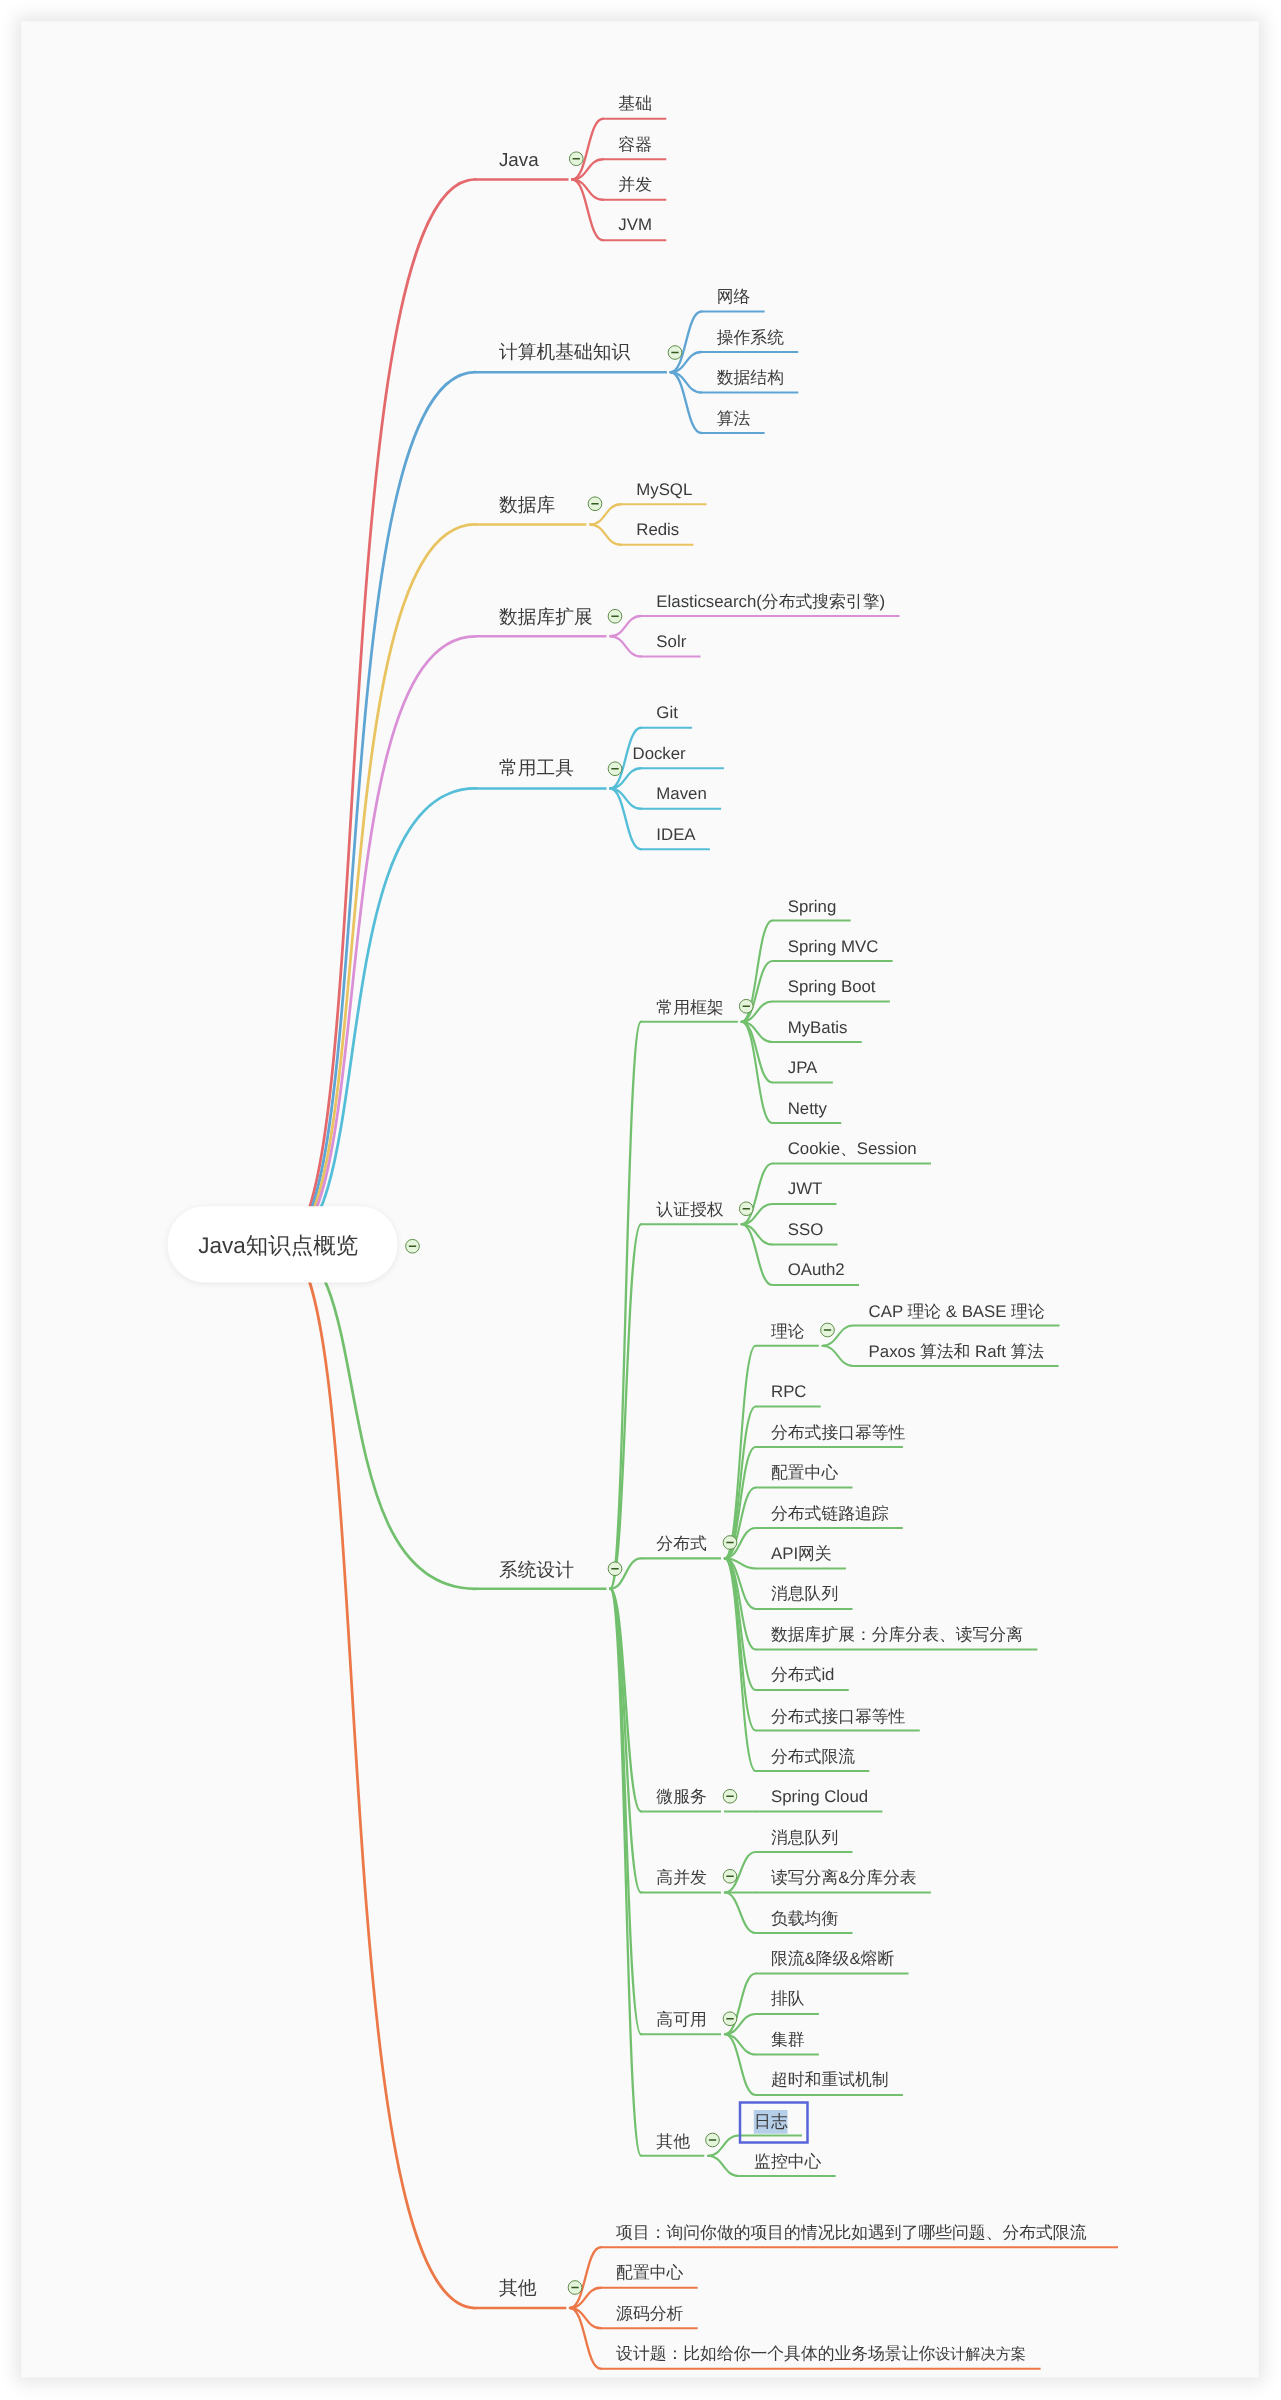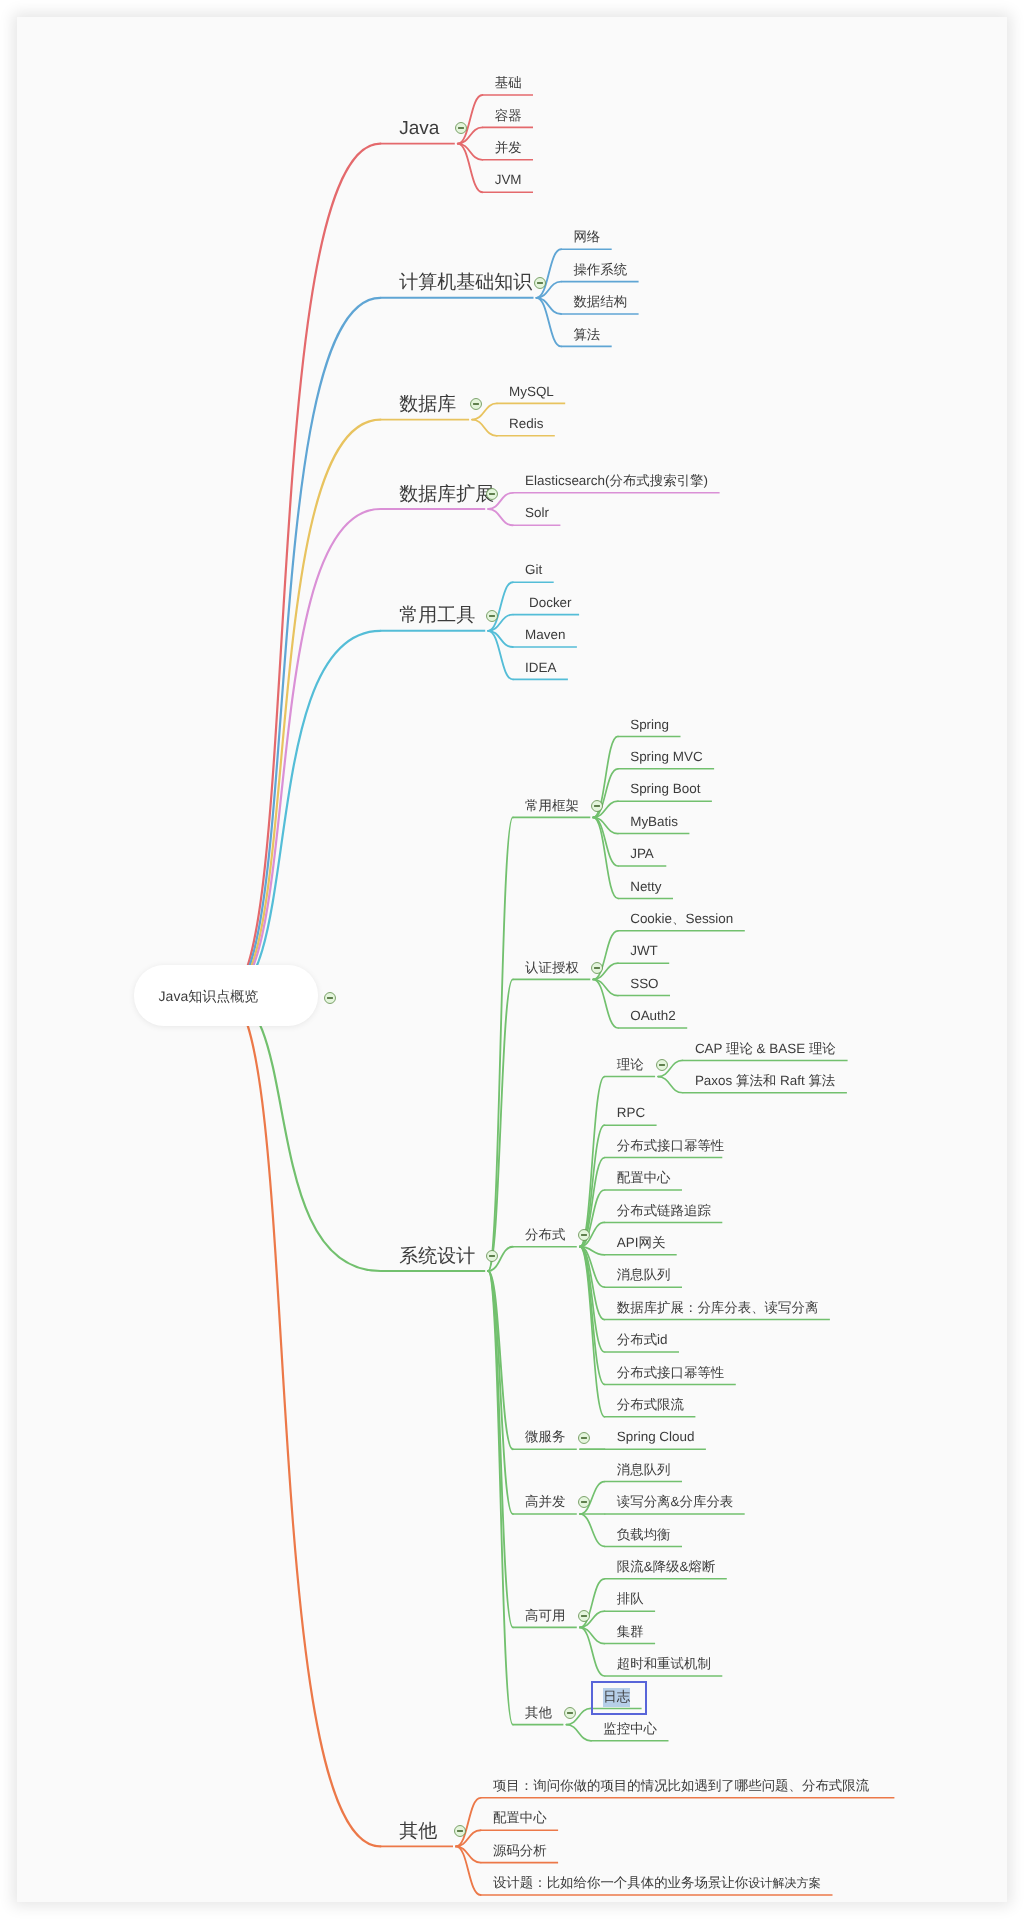--- a/index.html
+++ b/index.html
@@ -7,22 +7,22 @@
   -webkit-font-smoothing:antialiased;}
 #stage{position:relative;width:1025px;height:1920px;background:#ffffff;}
 #panel{position:absolute;left:17px;top:17px;width:990px;height:1885px;background:#fafafa;
   box-shadow:0 0 14px 4px rgba(0,0,0,0.10);}
 #map{position:absolute;left:0;top:0;width:1025px;height:1920px;}
 svg#lines{position:absolute;left:0;top:0;width:1025px;height:1920px;overflow:visible;}
 svg#lines path{fill:none;stroke-linecap:butt;stroke-linejoin:round;}
 svg#lines path.conn{stroke-linecap:round;}
 .lbl{position:absolute;transform:translateY(-50%);white-space:nowrap;color:#3b3b3b;
   font-size:13.45px;line-height:1;text-rendering:geometricPrecision;}
-.lbl.d0{font-size:14px;}
-.lbl.d1{font-size:19px;text-align:center;}
+.lbl.d0{font-size:18px;}
+.lbl.d1{font-size:15px;text-align:center;}
 .small{font-size:12.1px;font-family:Liberation Serif, serif;}
 .rootpill{position:absolute;background:#fff;border-radius:30px;box-shadow:0 1px 6px rgba(0,0,0,0.08);}
 .btn{position:absolute;width:13px;height:13px;transform:translate(-50%,-50%);}
 #selbox{position:absolute;border:2.5px solid #5865d9;background:transparent;box-sizing:border-box;}
 #selhl{position:absolute;background:#b6cfe8;}
 </style>
 </head>
 <body>
 
 <div id="stage">
@@ -179,21 +179,21 @@
 <div class="lbl d2" style="left:573.4px;top:302.2px">数据结构</div>
 <div class="lbl d2" style="left:573.4px;top:334.6px">算法</div>
 <div class="lbl d1" style="left:399.2px;top:404.2px">数据库</div>
 <div class="lbl d2" style="left:509.0px;top:391.6px">MySQL</div>
 <div class="lbl d2" style="left:509.0px;top:424.0px">Redis</div>
 <div class="lbl d1" style="left:399.2px;top:493.6px">数据库扩展</div>
 <div class="lbl d2" style="left:525.1px;top:481.0px">Elasticsearch(分布式搜索引擎)</div>
 <div class="lbl d2" style="left:525.1px;top:513.4px">Solr</div>
 <div class="lbl d1" style="left:399.2px;top:615.4px">常用工具</div>
 <div class="lbl d2" style="left:525.1px;top:570px">Git</div>
-<div class="lbl d2" style="left:529px;top:602.8px">Docker</div>
+<div class="lbl d2" style="left:506px;top:602.8px">Docker</div>
 <div class="lbl d2" style="left:525.1px;top:635.2px">Maven</div>
 <div class="lbl d2" style="left:525.1px;top:667.6px">IDEA</div>
 <div class="lbl d1" style="left:399.2px;top:1255.6px">系统设计</div>
 <div class="lbl d2" style="left:525.1px;top:805.6px">常用框架</div>
 <div class="lbl d3" style="left:630.2px;top:724.6px">Spring</div>
 <div class="lbl d3" style="left:630.2px;top:757.0px">Spring MVC</div>
 <div class="lbl d3" style="left:630.2px;top:789.4px">Spring Boot</div>
 <div class="lbl d3" style="left:630.2px;top:821.8px">MyBatis</div>
 <div class="lbl d3" style="left:630.2px;top:854.2px">JPA</div>
 <div class="lbl d3" style="left:630.2px;top:886.6px">Netty</div>

